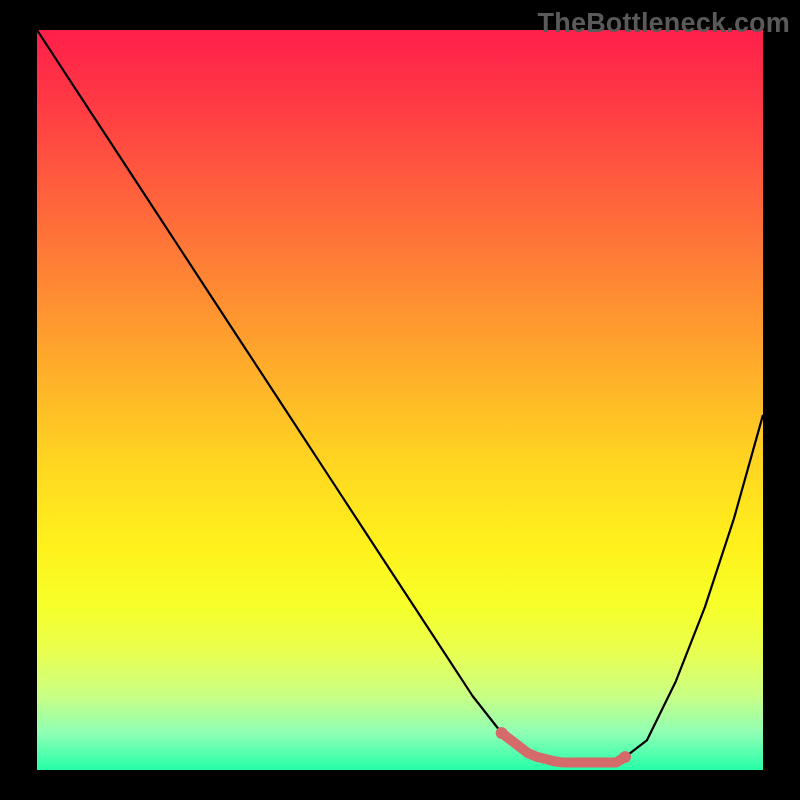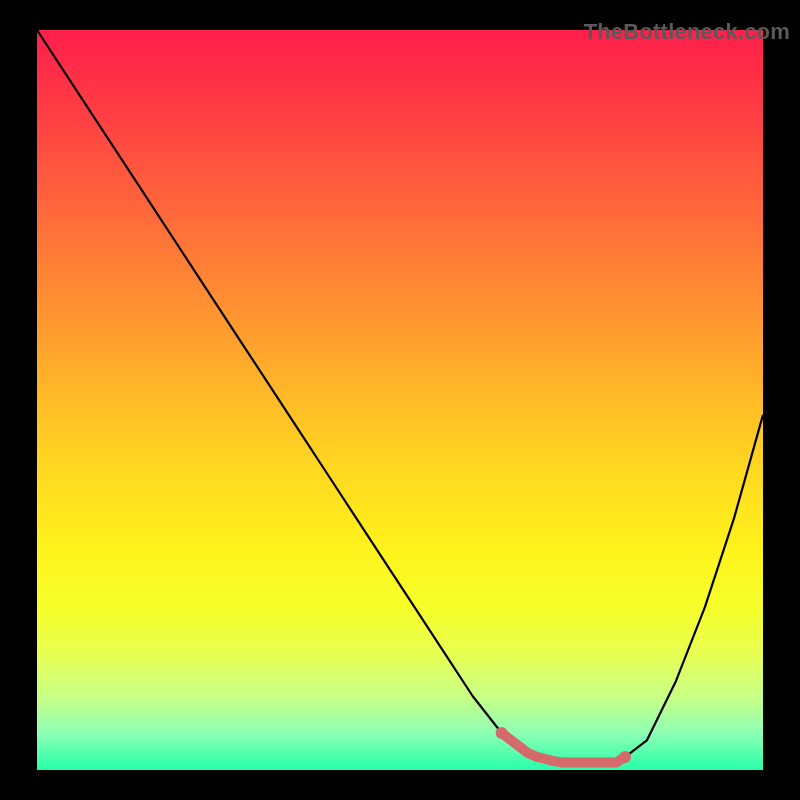--- a/index.html
+++ b/index.html
@@ -12,24 +12,24 @@
     font-family: Arial, Helvetica, sans-serif;
   }
   .frame {
     position: relative;
     width: 800px;
     height: 800px;
     background: #000;
   }
   .watermark {
     position: absolute;
-    top: 19px;
+    top: 8px;
     right: 10px;
     color: #5a5a5a;
-    font-size: 22px;
+    font-size: 27px;
     font-weight: 600;
     letter-spacing: 0.2px;
     z-index: 30;
   }
   .plot-area {
     position: absolute;
     left: 37px;
     top: 30px;
     width: 726px;
     height: 740px;

